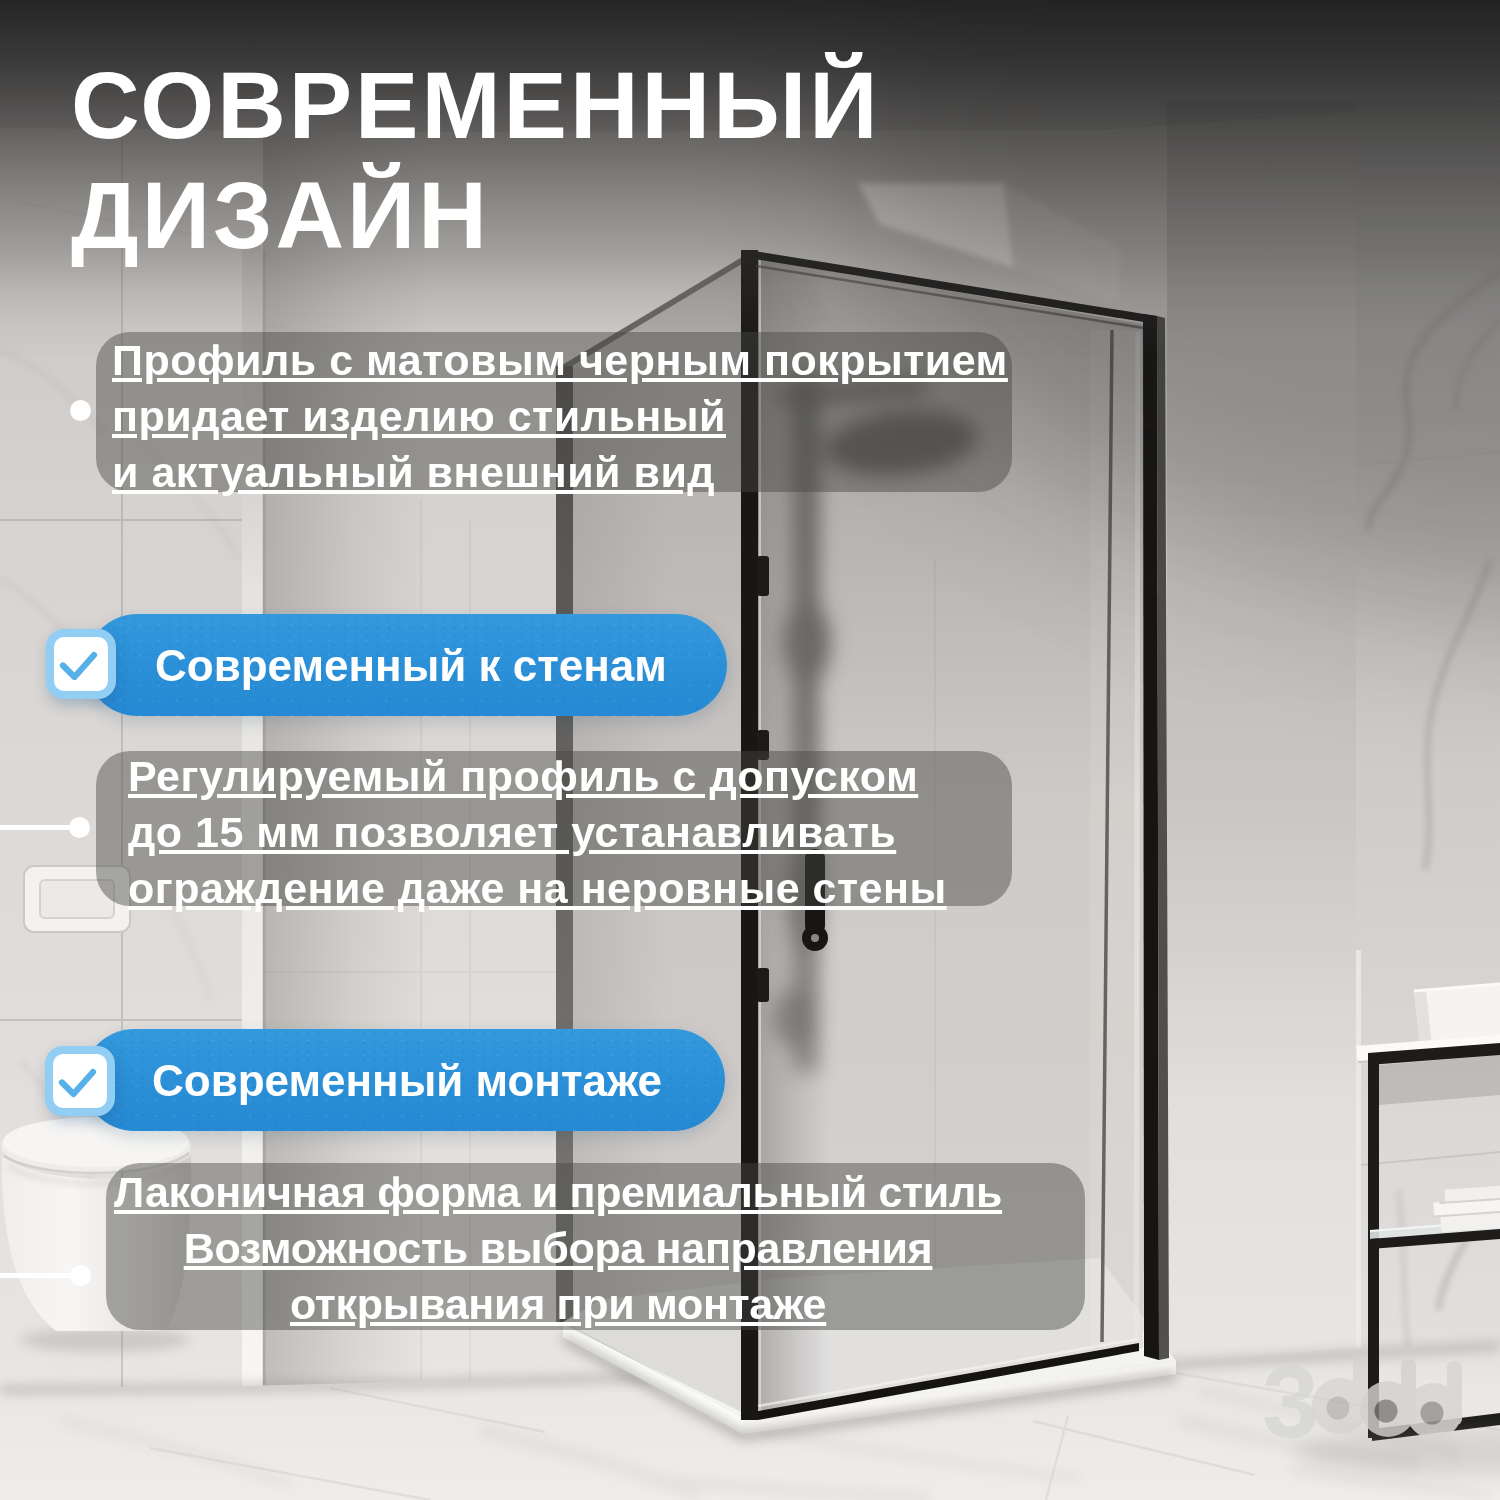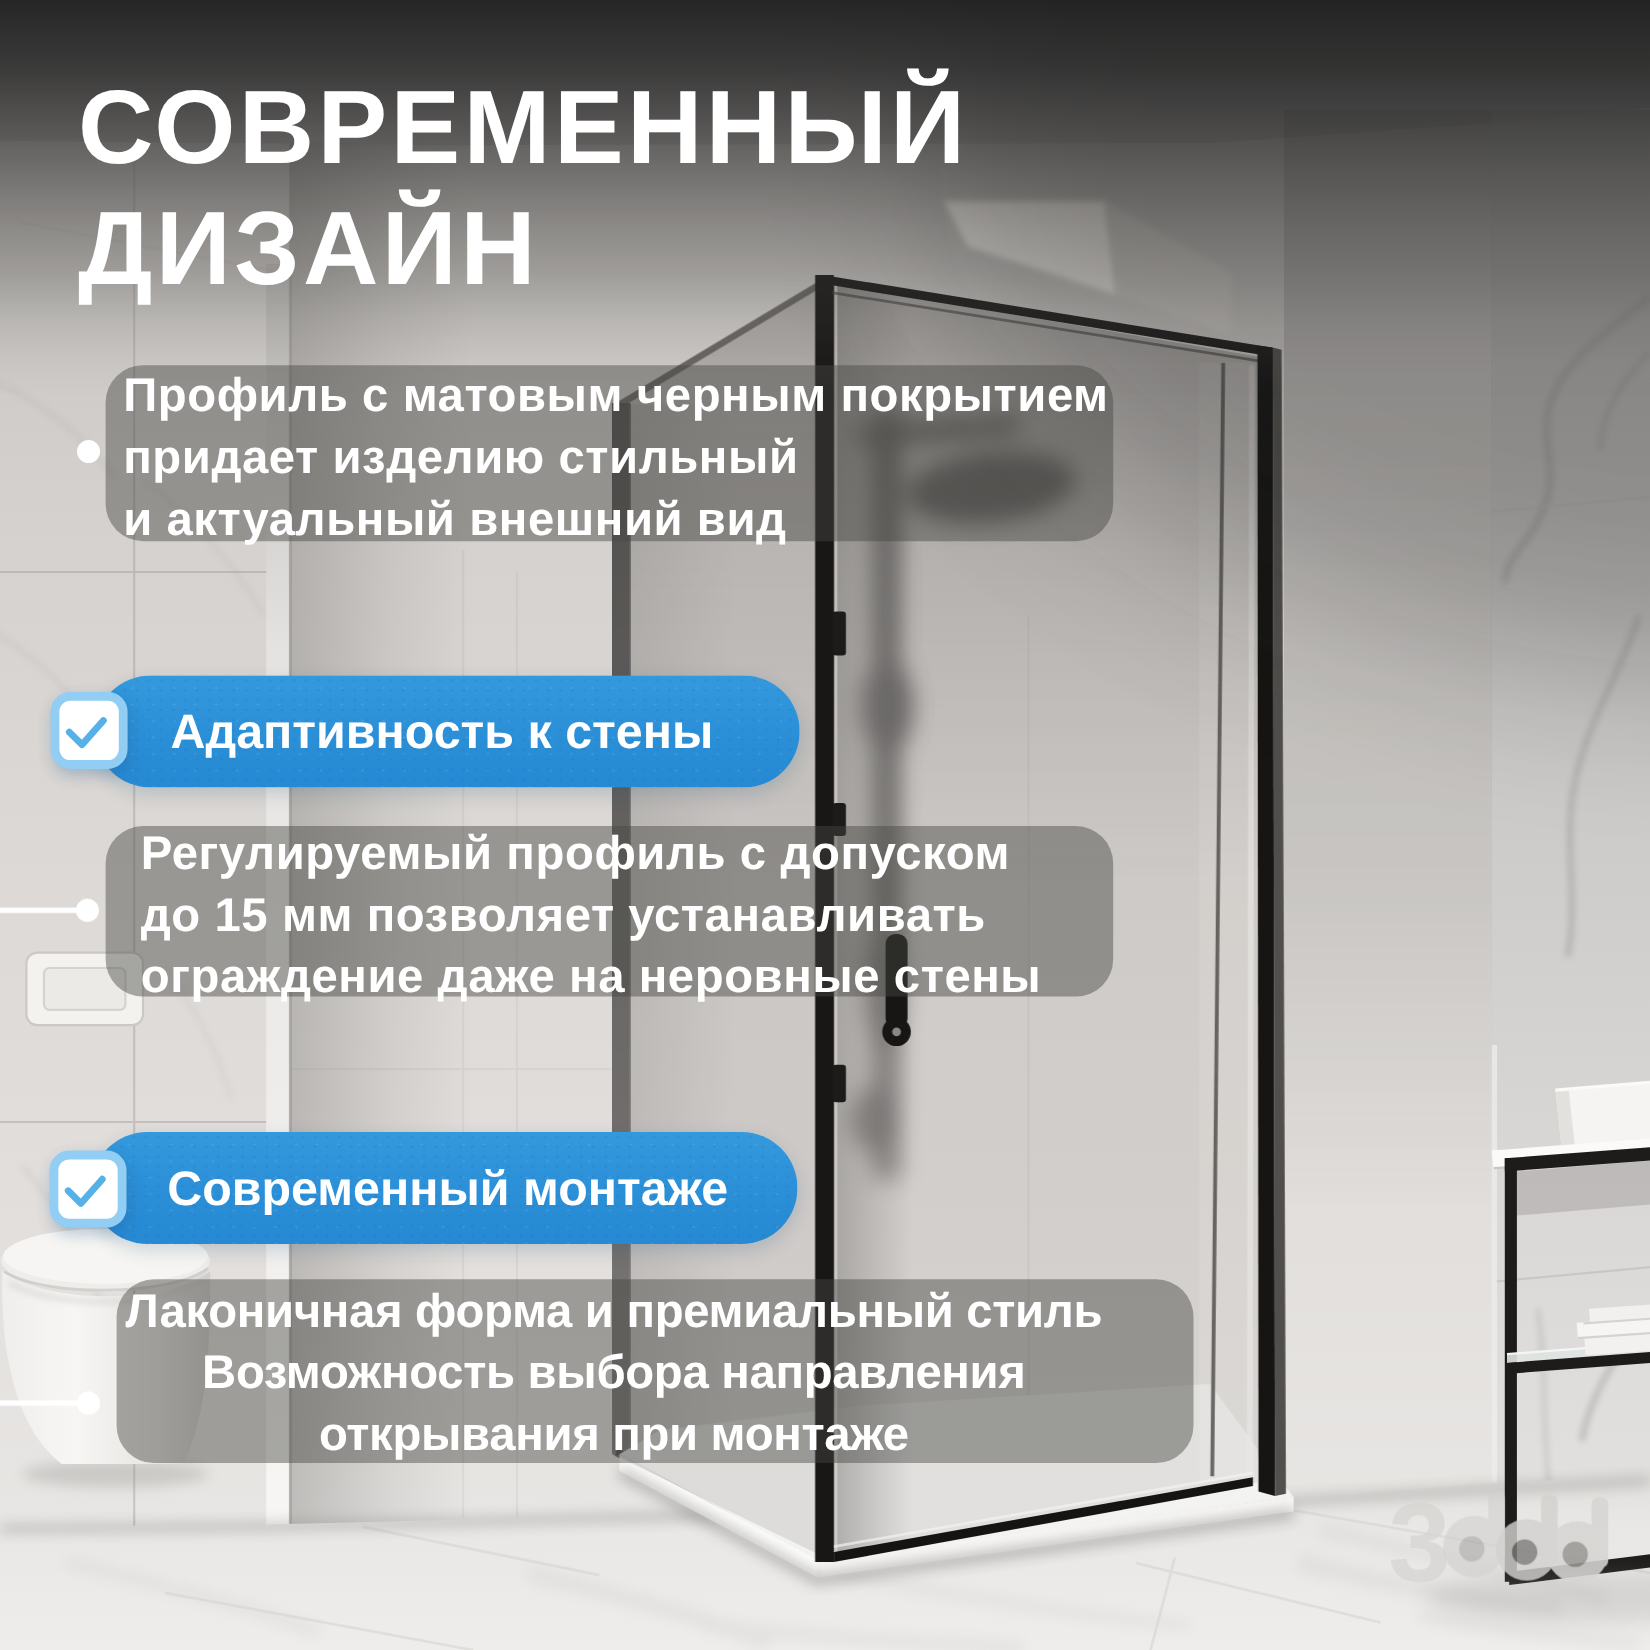--- a/index.html
+++ b/index.html
@@ -1,23 +1,23 @@
 <!DOCTYPE html>
 <html><head>
 <meta charset="utf-8">
 <style>
   html,body{margin:0;padding:0;}
   .page{position:relative;width:1500px;height:1500px;overflow:hidden;
         font-family:"Liberation Sans",sans-serif;background:#cfcdca;}
   .page svg.scene{position:absolute;left:0;top:0;}
-  .ov{position:absolute;margin-top:11px;}
+  .ov{position:absolute;}
   .title{left:71px;top:50px;font-size:95px;line-height:110px;font-weight:bold;
          color:#fff;letter-spacing:3px;}
   .band{position:absolute;background:rgba(72,70,67,0.45);border-radius:34px;}
-  .btxt{position:absolute;color:#fff;font-weight:bold;font-size:43px;line-height:56px;letter-spacing:0.5px;}
+  .btxt{position:absolute;color:#fff;font-weight:bold;font-size:43px;line-height:56px;letter-spacing:0.5px;text-decoration:underline;}
   .pill{position:absolute;border-radius:51px;
         background-image:radial-gradient(rgba(20,80,140,0.13) 1px,transparent 1.6px),
           radial-gradient(rgba(170,225,255,0.15) 0.9px,transparent 1.4px),
           linear-gradient(180deg,#3499dc 0%,#2b90d8 50%,#2689d3 100%);
         background-size:11px 9px,19px 15px,100% 100%;
         background-position:0 0,6px 4px,0 0;
         box-shadow:0 6px 16px rgba(30,70,110,0.18);}
   .ptxt{position:absolute;color:#fff;font-weight:bold;font-size:44px;letter-spacing:0px;}
   .cb{position:absolute;box-sizing:border-box;background:#fff;border:8px solid #92cdf3;
       border-radius:18px;box-shadow:2px 6px 14px rgba(40,90,140,0.3);}
@@ -328,21 +328,21 @@
 <div class="ov title">СОВРЕМЕННЫЙ<br>ДИЗАЙН</div>
 
 <div class="band" style="left:96px;top:332px;width:916px;height:160px;"></div>
 
 <div class="btxt" style="left:112px;top:332px;">Профиль с матовым черным покрытием<br>придает изделию стильный<br>и актуальный внешний вид</div>
 
 <div class="dot" style="left:70px;top:400px;width:21px;height:21px;"></div>
 
 <div class="pill" style="left:86px;top:614px;width:641px;height:102px;"></div>
 
-<div class="ptxt" style="left:155px;top:641px;">Адаптивность к стены</div>
+<div class="ptxt" style="left:155px;top:641px;">Современный к стенам</div>
 
 <div class="cb" style="left:46px;top:629px;width:70px;height:70px;">
   <svg width="54" height="54" viewBox="0 0 54 54">
         <path d="M9 28.5 L20.5 40 L40 18" fill="none" stroke="#55b1e8" stroke-width="6.2" stroke-linecap="round" stroke-linejoin="round"></path>
       </svg>
 </div>
 
 <div class="band" style="left:96px;top:751px;width:916px;height:155px;"></div>
 
 <div class="btxt" style="left:128px;top:748px;">Регулируемый профиль с допуском<br>до 15 мм позволяет устанавливать<br>ограждение даже на неровные стены</div>

